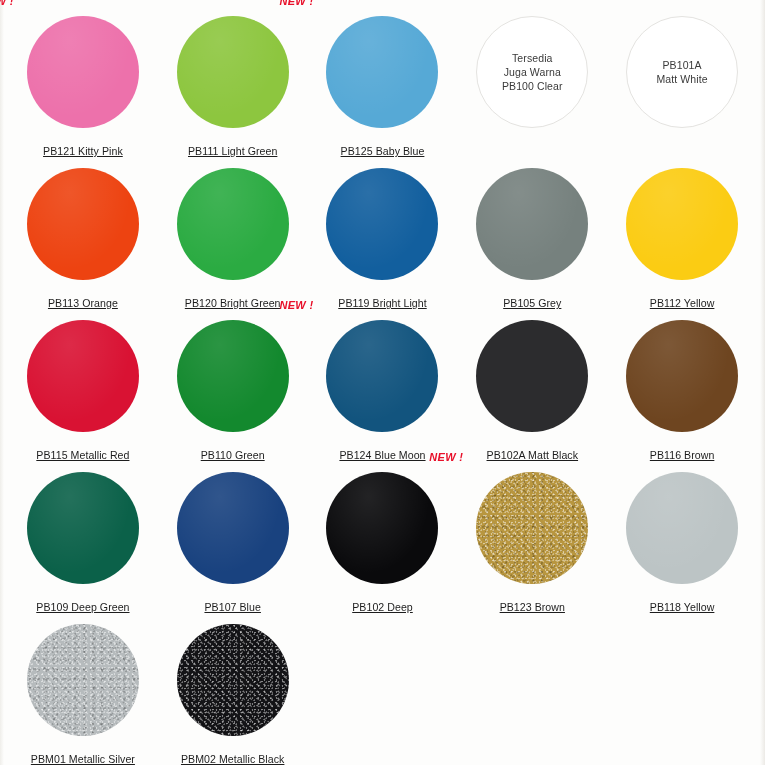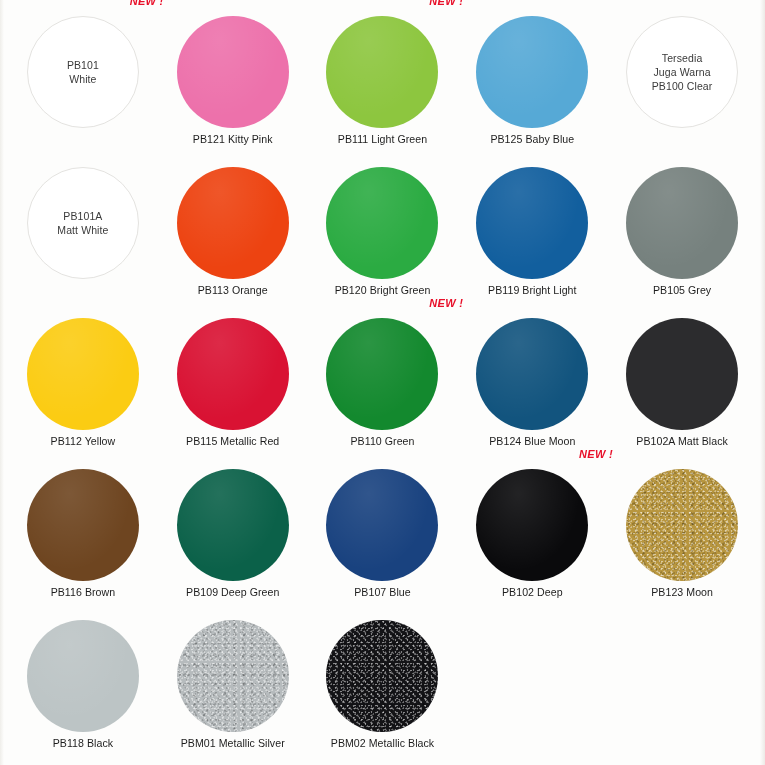--- a/index.html
+++ b/index.html
@@ -86,27 +86,28 @@
 
   .inner-label {
     font-size: 10.5px;
     line-height: 14px;
     color: #3a3a3a;
     letter-spacing: .1px;
     white-space: pre-line;
   }
 
   .caption {
-    margin-top: 4px;
+    margin-top: 16px;
     font-size: 10.6px;
     line-height: 13px;
     color: #1d1d1d;
     letter-spacing: .05px;
     text-align: center;
     white-space: nowrap;
+    text-decoration: underline;
   }
 
   .new-badge {
     position: absolute;
     top: -20px;
     left: -46px;
     font-size: 11px;
     font-weight: bold;
     font-style: italic;
     color: #e8102a;
@@ -152,28 +153,20 @@
 </style>
 </head>
 <body>
 
 <div id="sheet">
   <div class="scan-edge-left"></div>
   <div class="scan-edge-right"></div>
   <div class="grid" id="swatch-grid">
       <div class="cell">
         <div class="swatch-wrap">
-          <div class="swatch outline">
-            <span class="inner-label">PB101
-White</span>
-          </div>
-        </div>
-      </div>
-      <div class="cell">
-        <div class="swatch-wrap">
           <span class="new-badge">NEW !</span>
           <div class="swatch gloss" style="background: rgb(237, 113, 171);"></div>
         </div>
         <div class="caption">PB121 Kitty Pink</div>
       </div>
       <div class="cell">
         <div class="swatch-wrap">
           <div class="swatch gloss" style="background: rgb(141, 198, 63);"></div>
         </div>
         <div class="caption">PB111 Light Green</div>
@@ -279,27 +272,27 @@
         <div class="swatch-wrap">
           <div class="swatch gloss" style="background: rgb(10, 10, 12);"></div>
         </div>
         <div class="caption">PB102 Deep</div>
       </div>
       <div class="cell">
         <div class="swatch-wrap">
           <span class="new-badge">NEW !</span>
           <div class="swatch metallic" style="background: rgb(184, 150, 63);"></div>
         </div>
-        <div class="caption">PB123 Moon</div>
+        <div class="caption">PB123 Brown</div>
       </div>
       <div class="cell">
         <div class="swatch-wrap">
           <div class="swatch gloss" style="background: rgb(188, 196, 197);"></div>
         </div>
-        <div class="caption">PB118 Black</div>
+        <div class="caption">PB118 Yellow</div>
       </div>
       <div class="cell">
         <div class="swatch-wrap">
           <div class="swatch metallic" style="background: rgb(182, 187, 189);"></div>
         </div>
         <div class="caption">PBM01 Metallic Silver</div>
       </div>
       <div class="cell">
         <div class="swatch-wrap">
           <div class="swatch metallic" style="background: rgb(20, 20, 23);"></div>

